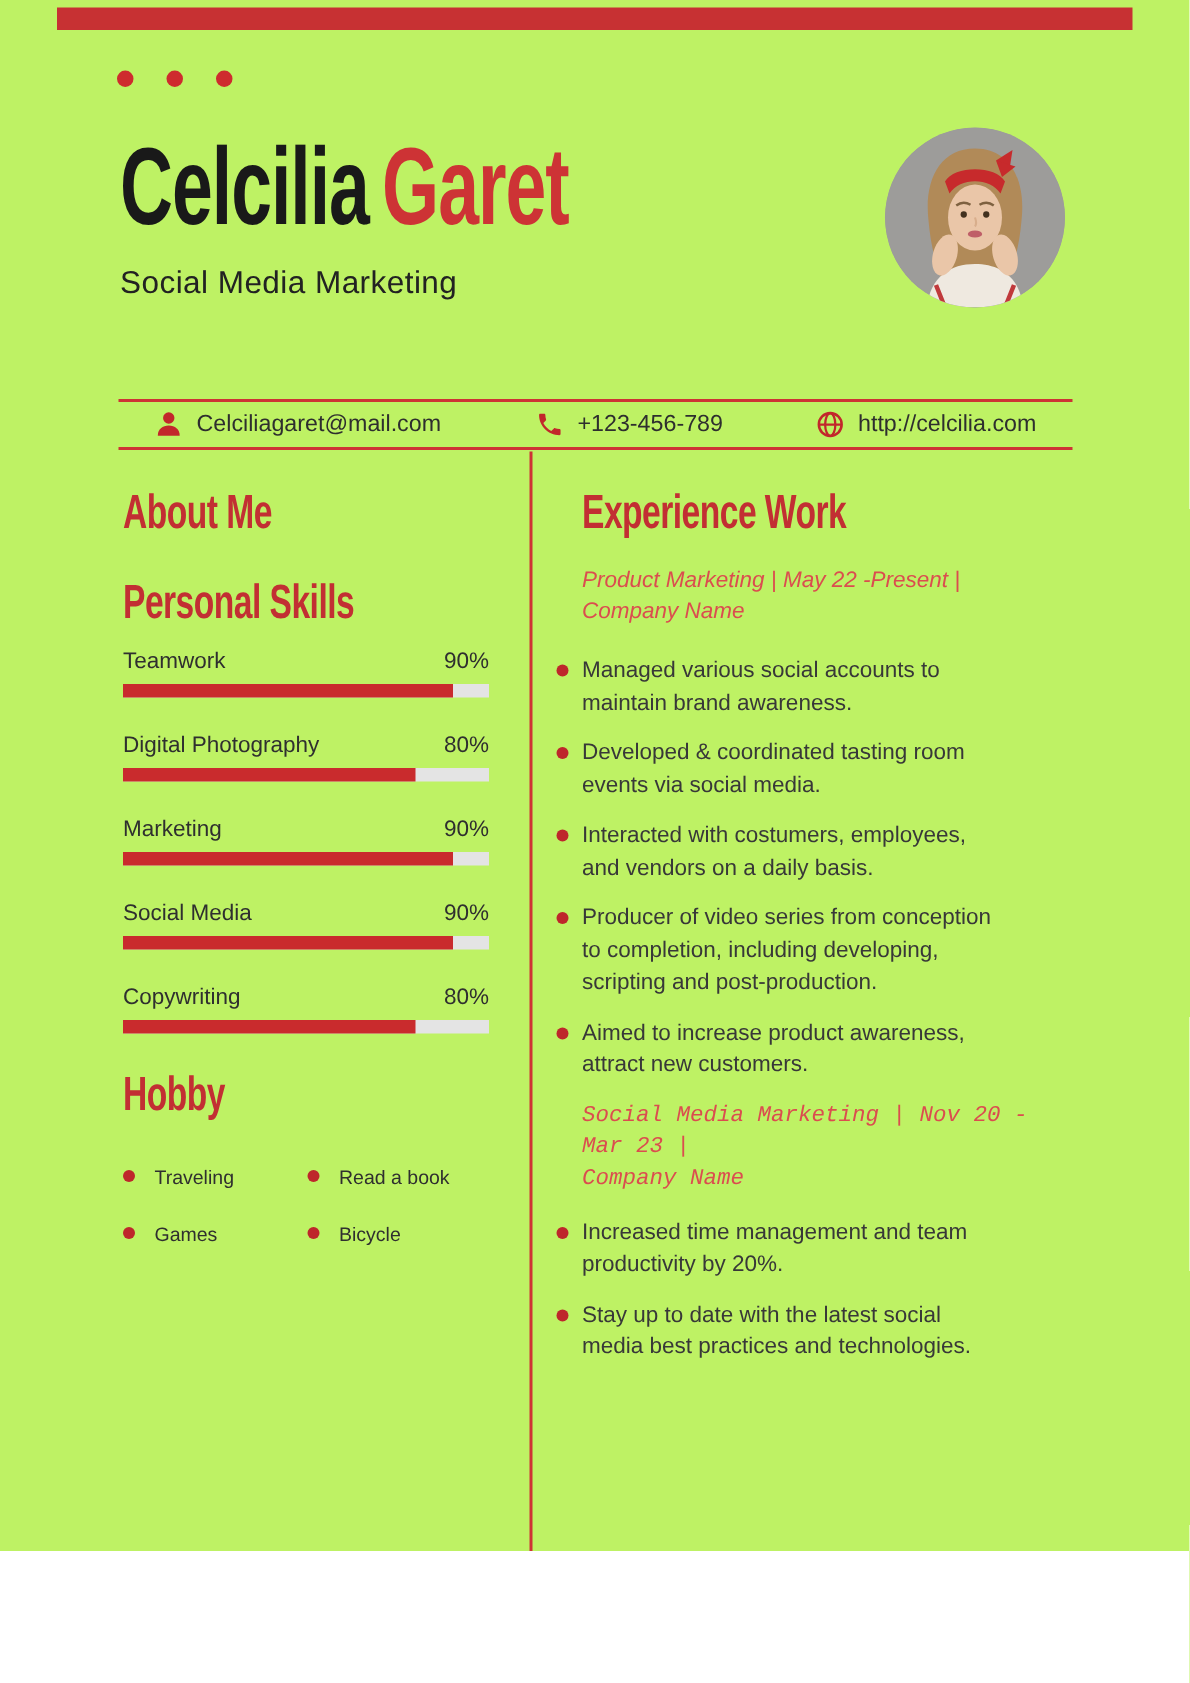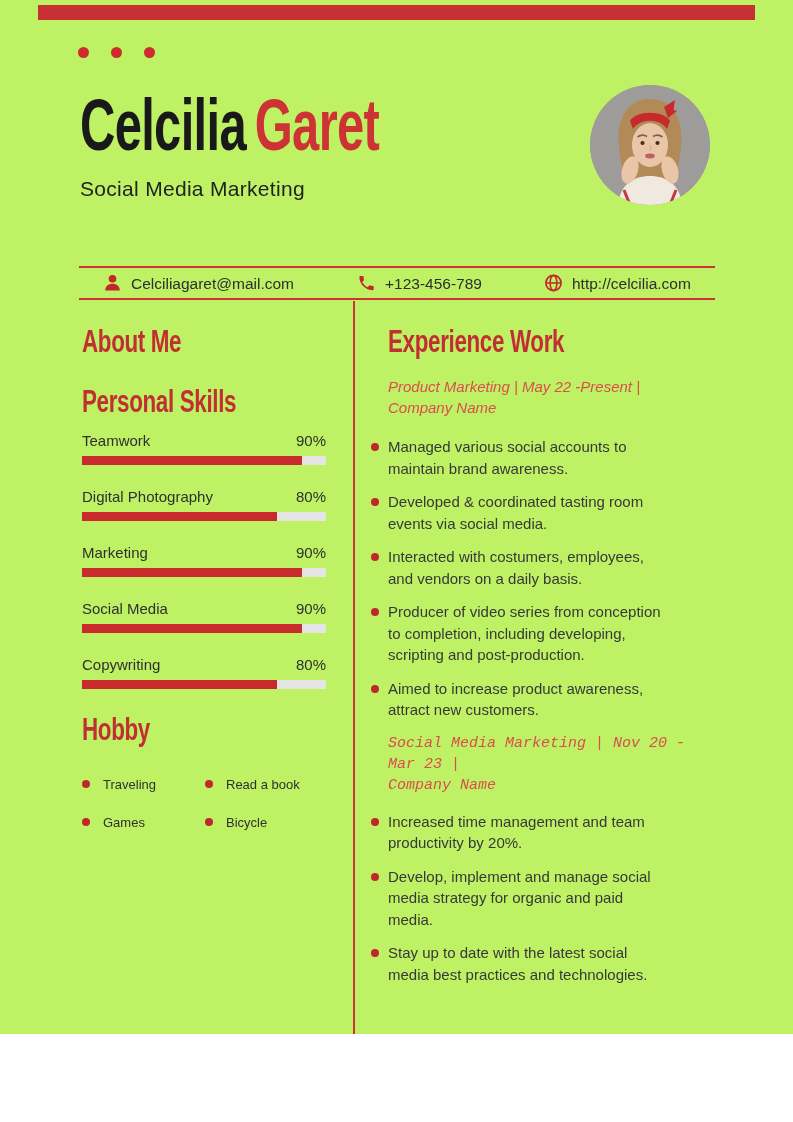--- a/index.html
+++ b/index.html
@@ -217,21 +217,18 @@
 scripting and post-production.</li>
       <li>Aimed to increase product awareness,
 attract new customers.</li>
     </ul>
 
     <div class="job-title jt2">Social Media Marketing | Nov 20 - Mar 23 |
 Company Name</div>
     <ul class="bullets second">
       <li>Increased time management and team
 productivity by 20%.</li>
-      <li>Develop, implement and manage social
-media strategy for organic and paid
-media.</li>
       <li>Stay up to date with the latest social
 media best practices and technologies.</li>
     </ul>
   </section>
 
 </div>
 
 </body></html>

